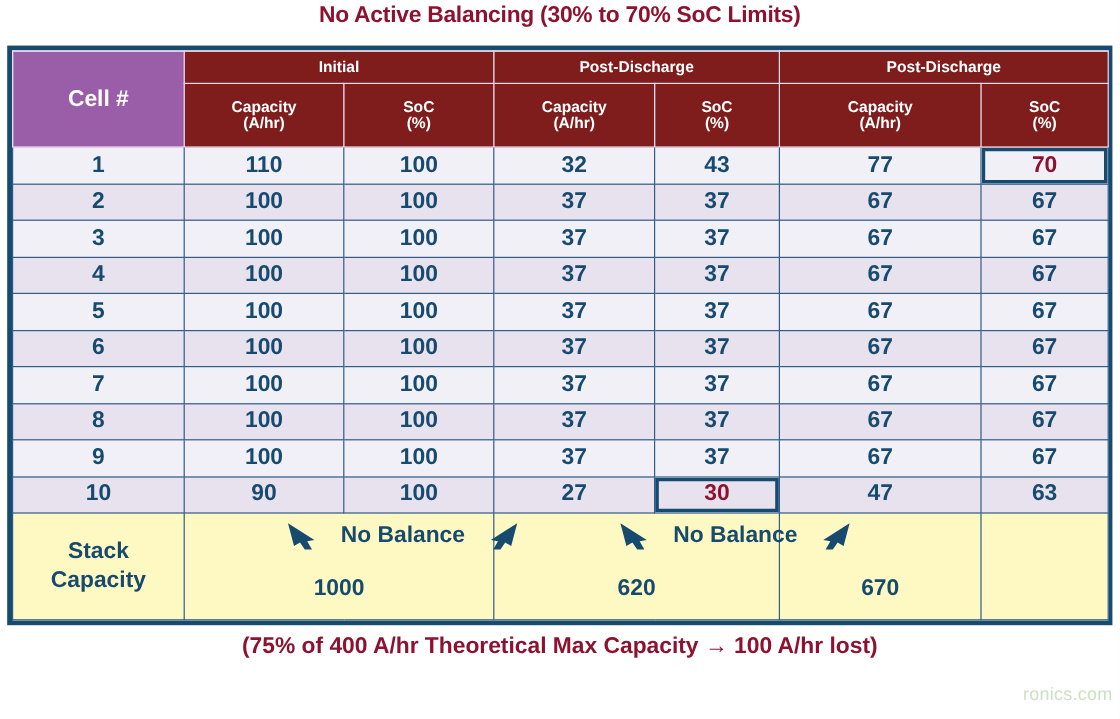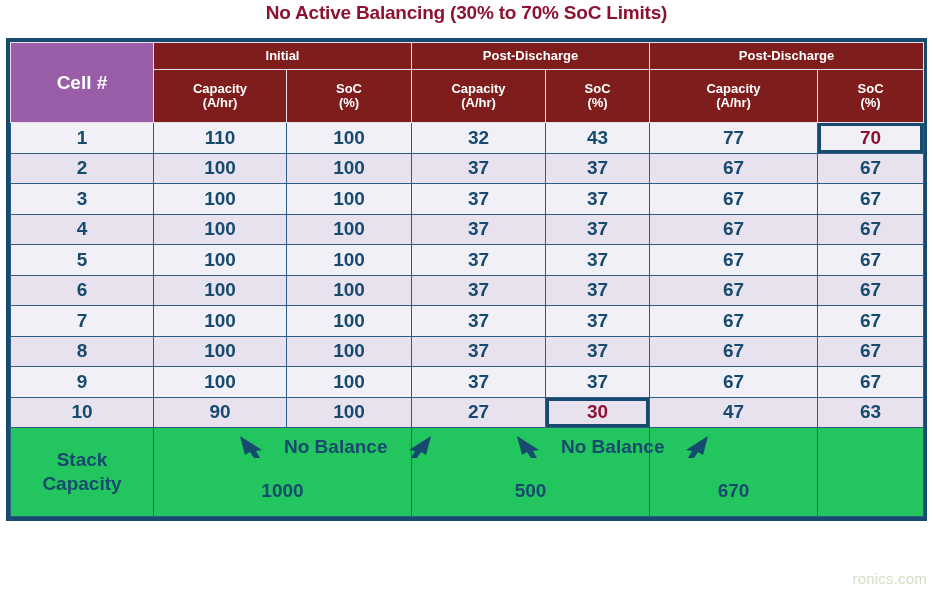--- a/index.html
+++ b/index.html
@@ -86,21 +86,21 @@
   td.hl {
     color: #8E1230 !important;
     box-shadow: inset 0 0 0 3px #164A6E;
     position: relative;
   }
 
   
   tr.stack-row td {
     height: 88px;
     font-size: 19px;
-    background: #22c55e;
+    background: #fef9c3;
     vertical-align: bottom;
   }
   tr.stack-row td.stack-label {
     vertical-align: middle;
     line-height: 1.25;
   }
   .stack-val { display: block; padding-bottom: 14px; }
 
   
   .nb-layer {
@@ -296,21 +296,21 @@
     <tfoot>
       <tr class="stack-row">
         <td class="stack-label">
           <div>Stack</div>
           <div>Capacity</div>
         </td>
         <td colspan="2">
           <span class="stack-val">1000</span>
         </td>
         <td colspan="2">
-          <span class="stack-val">500</span>
+          <span class="stack-val">620</span>
         </td>
         <td>
           <span class="stack-val">670</span>
         </td>
         <td></td>
       </tr>
     </tfoot>
   </table>
 
   <div class="nb-layer">
@@ -329,15 +329,16 @@
       </svg>
       <span class="nb-text">No Balance</span>
       <svg class="arrow-svg" width="34" height="26" viewBox="0 0 34 26">
         <path d="M32 2 L10 16 L16 17 L12 24 L18 24 L22 18 L27 21 Z" fill="#164A6E"></path>
       </svg>
     </div>
   </div>
 </div>
 
 <div class="footer">
+  <div class="footer-line">(75% of 400 A/hr Theoretical Max Capacity → 100 A/hr lost)</div>
 </div>
 
 <div class="watermark">ronics.com</div>
 
 </body></html>

